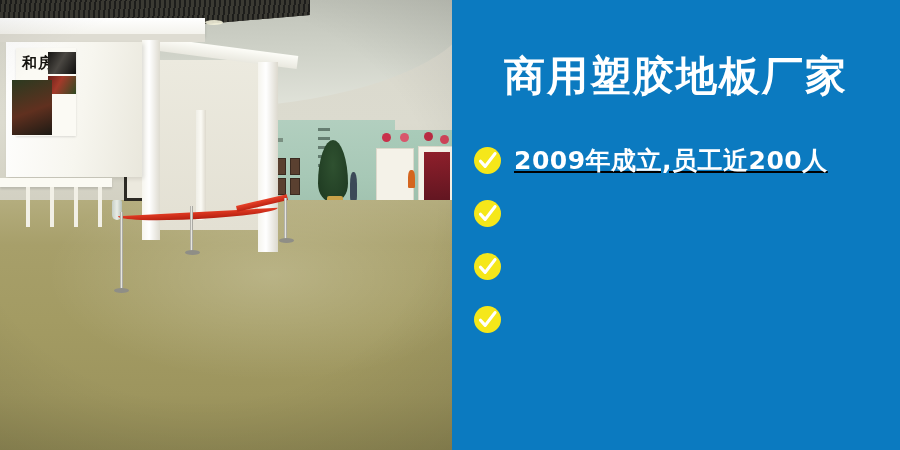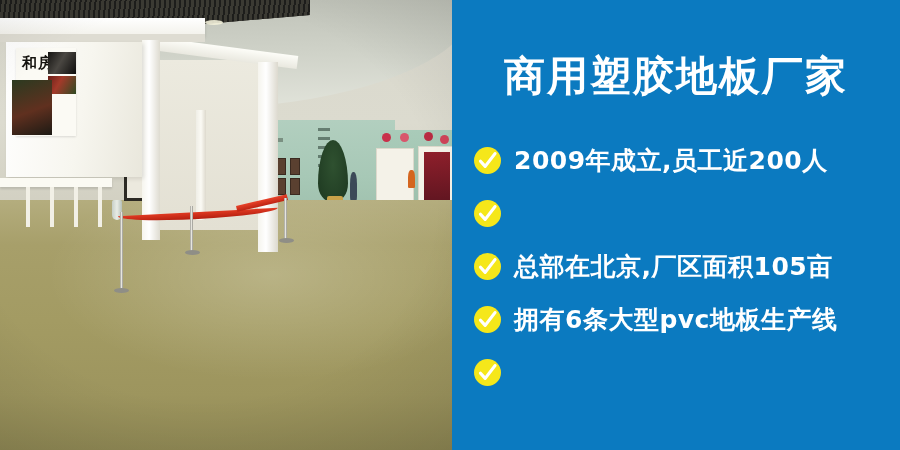--- a/index.html
+++ b/index.html
@@ -200,21 +200,21 @@
     position:absolute;left:0;top:54px;width:448px;
     text-align:center;
     color:#ffffff;
     font-size:41px;
     font-weight:bold;
     letter-spacing:2px;
     line-height:1.1;
     white-space:nowrap;
   }
   #bullets{
-    position:absolute;left:22px;top:134px;width:426px;
+    position:absolute;left:22px;top:134px;width:426px;text-decoration:underline;
   }
   .bullet{
     display:flex;align-items:center;
     height:53px;
   }
   .check{
     position:relative;
     flex:0 0 auto;
     width:27px;height:27px;border-radius:50%;
     background:#f5e71a;
@@ -327,31 +327,22 @@
           </svg>
         </span>
       </div>
 
       <div class="bullet">
         <span class="check">
           <svg width="27" height="27" viewBox="0 0 27 27">
             <path d="M6.5 14.2 L11.2 19.4 L21 6.6" fill="none" stroke="#ffffff" stroke-width="3.2" stroke-linecap="round" stroke-linejoin="round"></path>
           </svg>
         </span>
-        <span class="bullet-text">总部在北京,厂区面积105亩</span>
       </div>
 
-      <div class="bullet">
-        <span class="check">
-          <svg width="27" height="27" viewBox="0 0 27 27">
-            <path d="M6.5 14.2 L11.2 19.4 L21 6.6" fill="none" stroke="#ffffff" stroke-width="3.2" stroke-linecap="round" stroke-linejoin="round"></path>
-          </svg>
-        </span>
-        <span class="bullet-text">拥有6条大型pvc地板生产线</span>
-      </div>
 
       <div class="bullet">
         <span class="check">
           <svg width="27" height="27" viewBox="0 0 27 27">
             <path d="M6.5 14.2 L11.2 19.4 L21 6.6" fill="none" stroke="#ffffff" stroke-width="3.2" stroke-linecap="round" stroke-linejoin="round"></path>
           </svg>
         </span>
       </div>
 
     </div>

